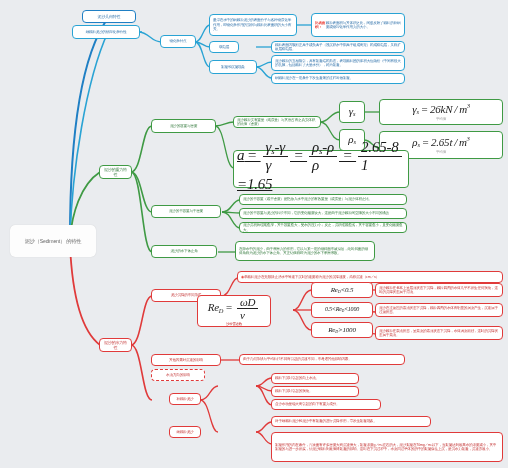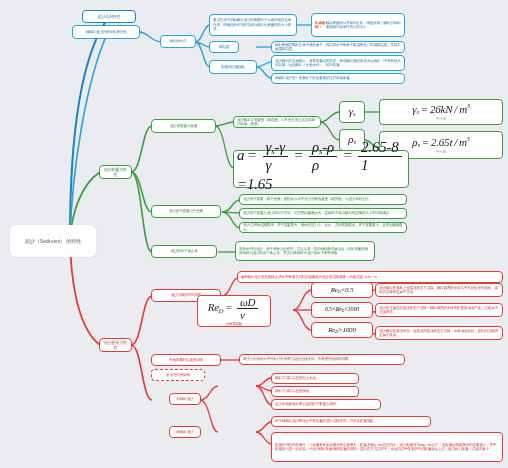--- a/index.html
+++ b/index.html
@@ -198,21 +198,21 @@
 <div class="node green thick formula" style="left:379px;top:99px;width:124px;height:26px;">
   <span class="fmid">γ<sub>s</sub> = 26<i>kN</i> / <i>m</i><sup style="font-size:.55em">3</sup></span>
   <span class="fsmall">平均值</span>
 </div>
 
 <div class="node green thick formula" style="left:379px;top:131px;width:124px;height:28px;">
   <span class="fmid">ρ<sub>s</sub> = 2.65<i>t</i> / <i>m</i><sup style="font-size:.55em">3</sup></span>
   <span class="fsmall">平均值</span>
 </div>
 
-<div class="node green thick formula" style="left:233px;top:150px;width:176px;height:38px;">
+<div class="node green thick formula" style="left:233px;top:150px;width:176px;height:38px;text-decoration:underline;">
   <span class="fbig">
     <i>a</i> =
     <span class="frac">
           <span class="num">γ<sub>s</sub>-γ</span>
           <span class="den">γ</span>
         </span>
     =
     <span class="frac">
           <span class="num">ρ<sub>s</sub>-ρ</span>
           <span class="den">ρ</span>

